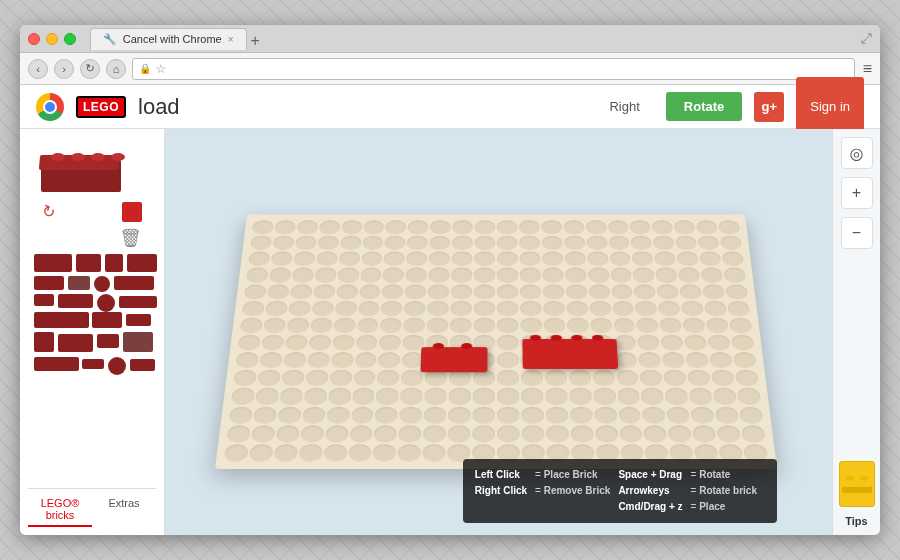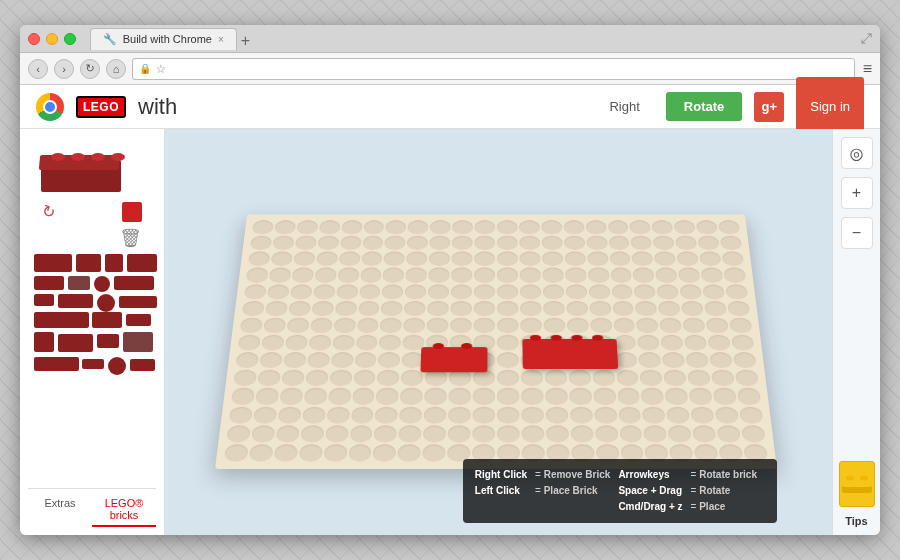--- a/index.html
+++ b/index.html
@@ -306,21 +306,21 @@
 
 <div class="browser-window">
 
   <div class="title-bar">
     <div class="traffic-light tl-red"></div>
     <div class="traffic-light tl-yellow"></div>
     <div class="traffic-light tl-green"></div>
     <div class="tab-bar">
       <div class="tab">
         <span style="font-size:11px;">🔧</span>
-        <span>Build with Chrome</span>
+        <span>Cancel with Chrome</span>
         <span class="tab-close">×</span>
       </div>
       <span class="tab-new">+</span>
     </div>
     <span class="window-controls">⤢</span>
   </div>
 
   <div class="address-bar">
     <div class="nav-btn">‹</div>
     <div class="nav-btn">›</div>
@@ -329,21 +329,21 @@
     <div class="url-bar">
       <span class="url-lock">🔒</span>
       <span class="url-star">☆</span>
     </div>
     <span class="menu-dots">≡</span>
   </div>
 
   <div class="app-header">
     <div class="chrome-logo"></div>
     <div class="lego-logo">LEGO</div>
-    <span class="app-title">with</span>
+    <span class="app-title">load</span>
     <div class="header-spacer"></div>
     <button class="cancel-btn">Right</button>
     <button class="publish-btn">Rotate</button>
     <div class="gplus-btn">g+</div>
     <button class="signin-btn">Sign in</button>
   </div>
 
   <div class="main-content">
 
     <div class="left-panel">
@@ -396,25 +396,25 @@
 
             <rect x="2" y="105" width="45" height="14" rx="2" fill="#8B2020"></rect>
             <rect x="50" y="107" width="22" height="10" rx="2" fill="#8B2020"></rect>
             <rect x="76" y="105" width="18" height="18" rx="9" fill="#8B2020"></rect>
             <rect x="98" y="107" width="25" height="12" rx="2" fill="#8B2020"></rect>
           </svg>
         </div>
       </div>
 
       <div class="panel-tabs">
+        <div class="panel-tab active">
+          <span>LEGO® bricks</span>
+        </div>
         <div class="panel-tab">
           <span>Extras</span>
-        </div>
-        <div class="panel-tab active">
-          <span>LEGO® bricks</span>
         </div>
       </div>
     </div>
 
     <div class="canvas-area">
 
       <div style="position:absolute;left:50px;top:30px;right:55px;height:310px;">
         <div style="width:100%;height:100%;background:#f0e6d0;transform:perspective(900px) rotateX(22deg);transform-origin:bottom center;border-radius:4px;box-shadow:0 8px 25px rgba(0,0,0,0.25);position:relative;overflow:hidden;">
 
           <div style="display:grid;grid-template-columns:repeat(22,1fr);grid-template-rows:repeat(14,1fr);width:100%;height:100%;padding:8px;gap:2px;">
@@ -741,30 +741,30 @@
             <div style="position:absolute;top:-5px;left:52px;width:12px;height:7px;background:#bb1111;border-radius:50%;"></div>
             <div style="position:absolute;top:-5px;left:74px;width:12px;height:7px;background:#bb1111;border-radius:50%;"></div>
           </div>
         </div>
       </div>
 
       <div class="tips-box">
         <table>
           <tbody>
               <tr>
+            <td><span class="tips-key">Left Click</span></td>
+            <td><span class="tips-action">= <strong>Place Brick</strong></span></td>
+            <td><span class="tips-key">Space + Drag</span></td>
+            <td><span class="tips-action">= <strong>Rotate</strong></span></td>
+          </tr>
+          <tr>
             <td><span class="tips-key">Right Click</span></td>
             <td><span class="tips-action">= <strong>Remove Brick</strong></span></td>
             <td><span class="tips-key">Arrowkeys</span></td>
             <td><span class="tips-action">= <strong>Rotate brick</strong></span></td>
-          </tr>
-          <tr>
-            <td><span class="tips-key">Left Click</span></td>
-            <td><span class="tips-action">= <strong>Place Brick</strong></span></td>
-            <td><span class="tips-key">Space + Drag</span></td>
-            <td><span class="tips-action">= <strong>Rotate</strong></span></td>
           </tr>
           <tr>
             <td></td>
                 <td></td>
             <td><span class="tips-key">Cmd/Drag + z</span></td>
             <td><span class="tips-action">= <strong>Place</strong></span></td>
           </tr>
         </tbody>
           </table>
       </div>

